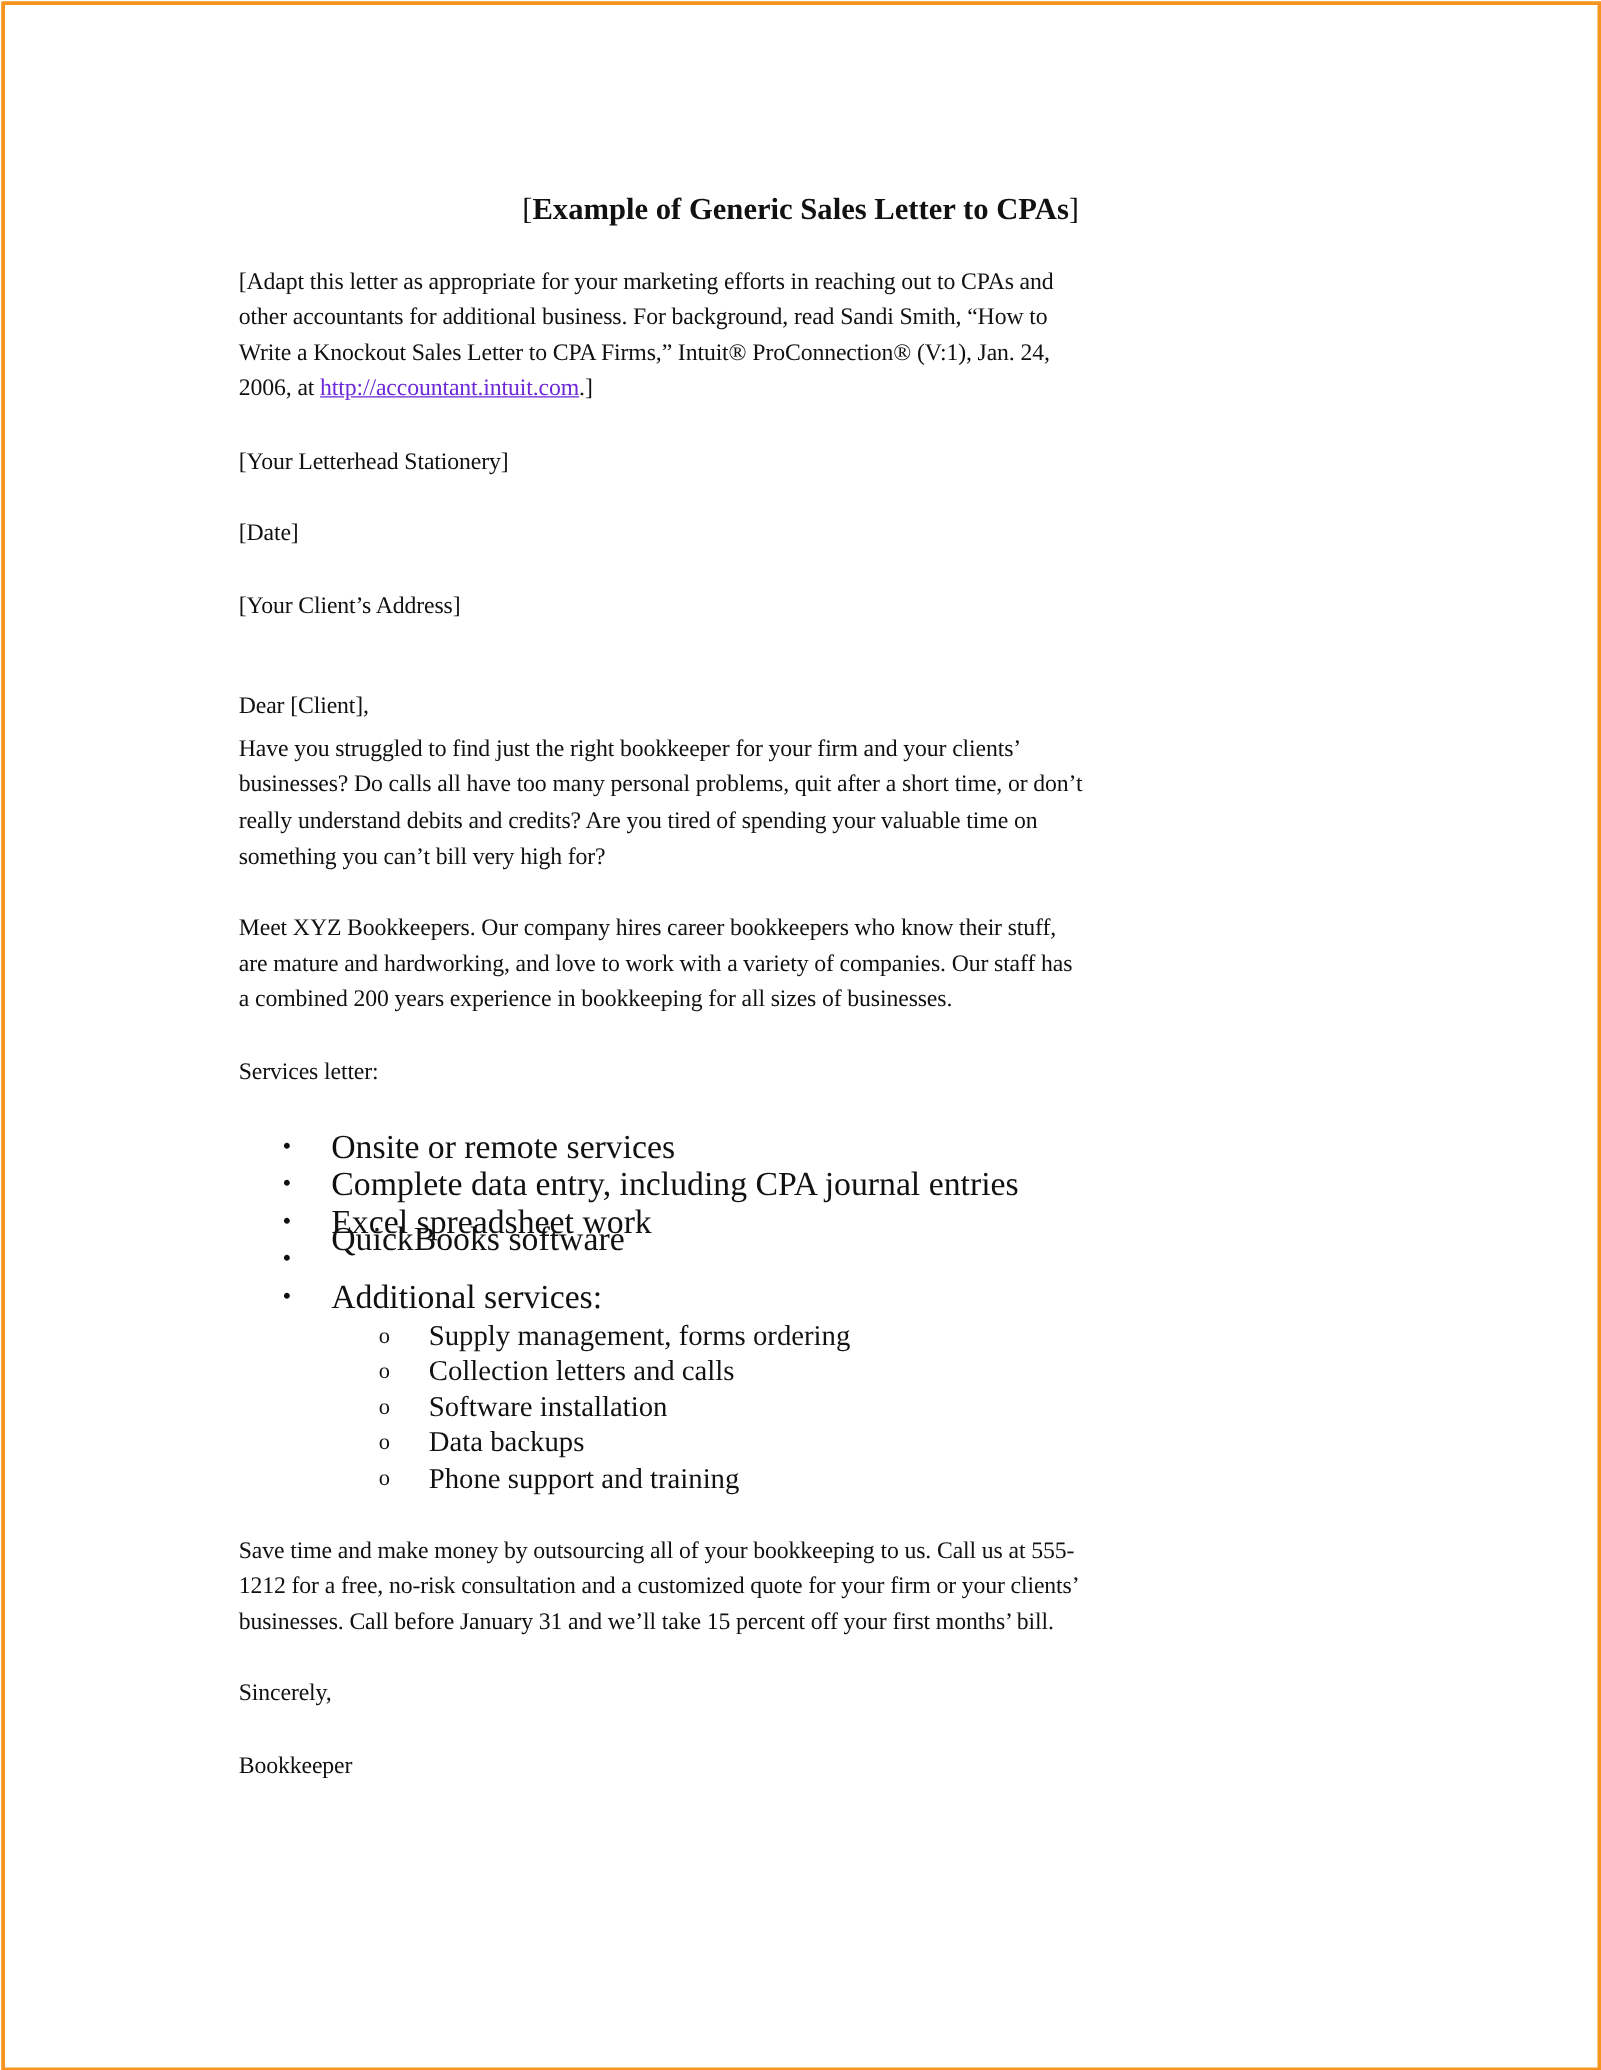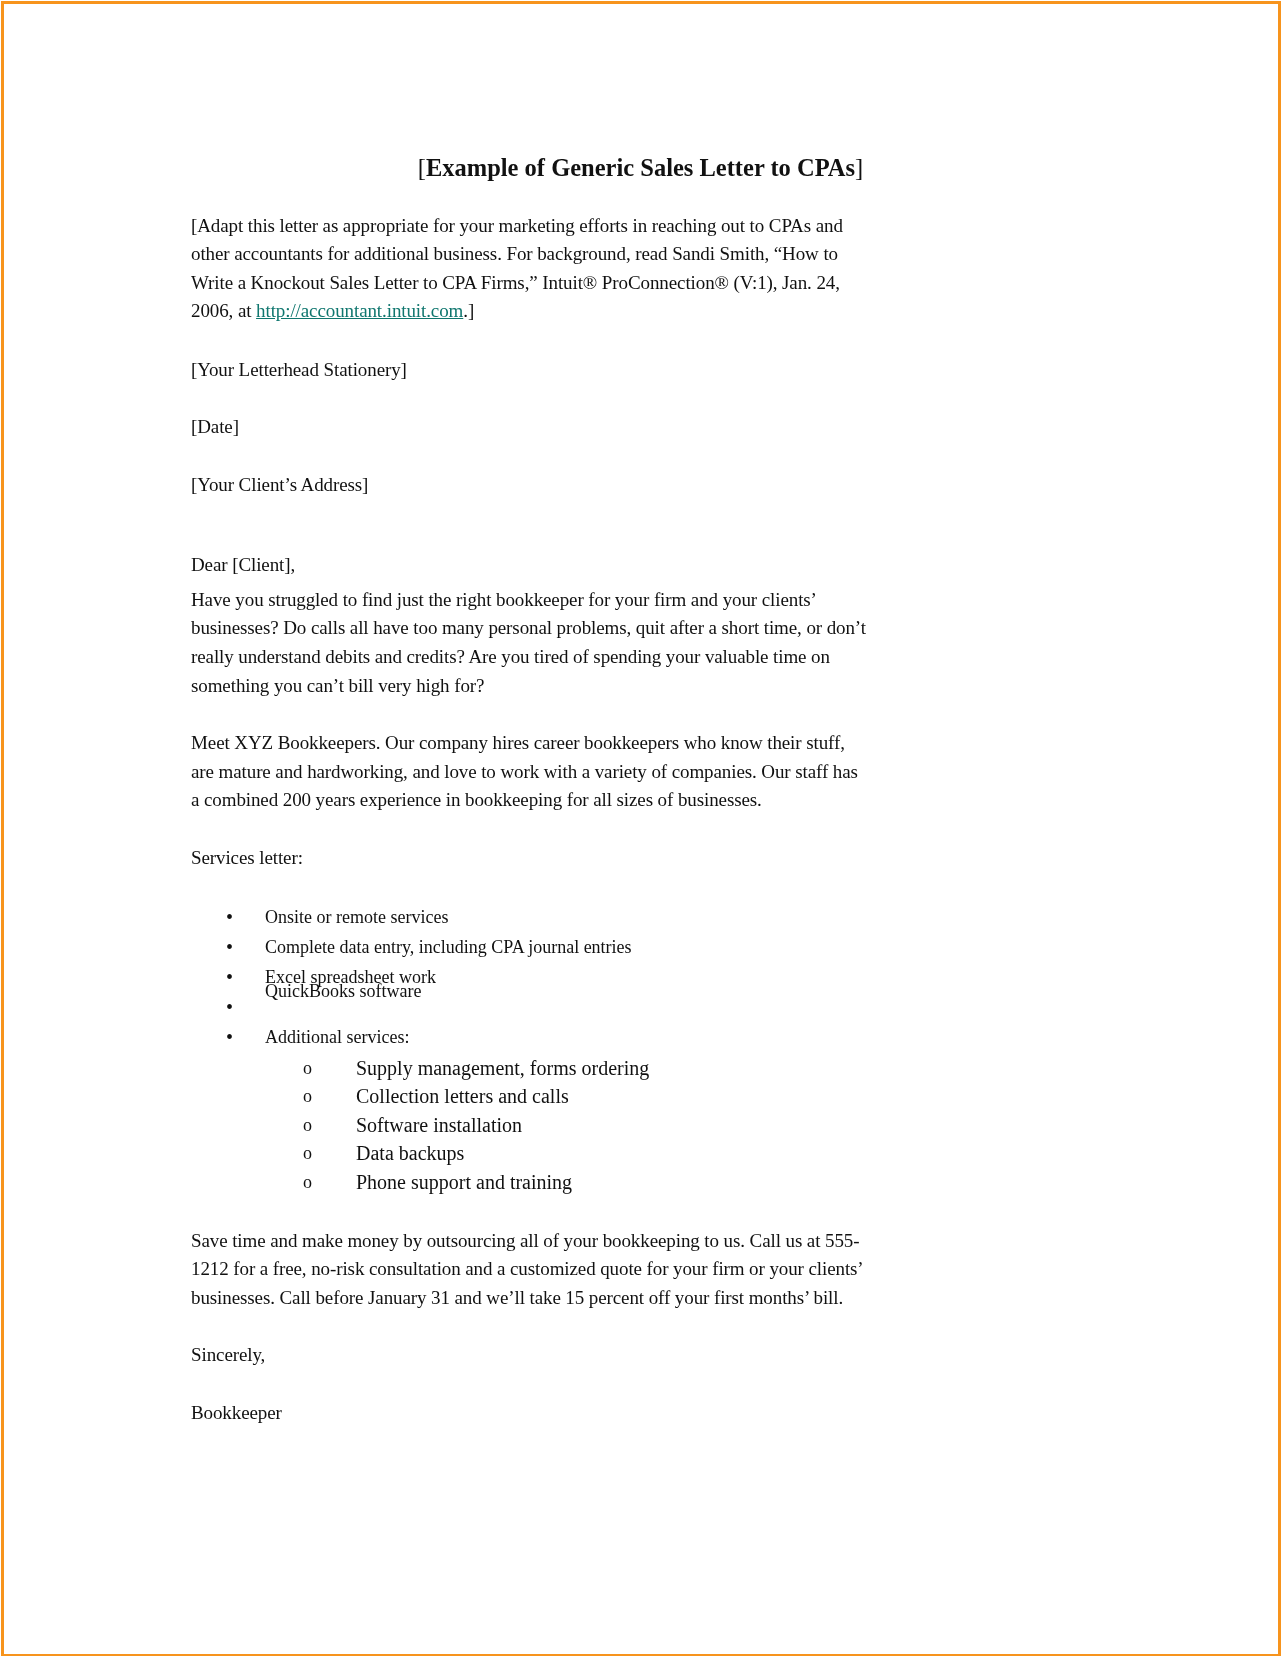--- a/index.html
+++ b/index.html
@@ -39,49 +39,49 @@
       width: 1281px;
       text-align: center;
       top: 153px;
       font-size: 24.5px;
       line-height: 29px;
       white-space: nowrap;
     }
     .title .bracket { font-weight: normal; }
     .title .title-text { font-weight: bold; text-align: right; }
     .link {
-      color: #0f766e;
+      color: #6d28d9;
       text-decoration: underline;
     }
     .bullet {
       position: absolute;
       left: 226px;
       font-size: 20px;
       line-height: 29px;
       height: 29px;
     }
     .bullet-text {
       position: absolute;
       left: 265px;
-      font-size: 18px;
+      font-size: 27px;
       line-height: 29px;
       height: 29px;
       white-space: nowrap;
     }
     .sub-bullet {
       position: absolute;
       left: 303px;
       font-size: 18px;
       line-height: 29px;
       height: 29px;
     }
     .sub-text {
       position: absolute;
-      left: 356px;
-      font-size: 20px;
+      left: 343px;
+      font-size: 23px;
       line-height: 29px;
       height: 29px;
       white-space: nowrap;
     }
   </style>
 </head>
 <body>
 
 <div class="frame"></div>
 

